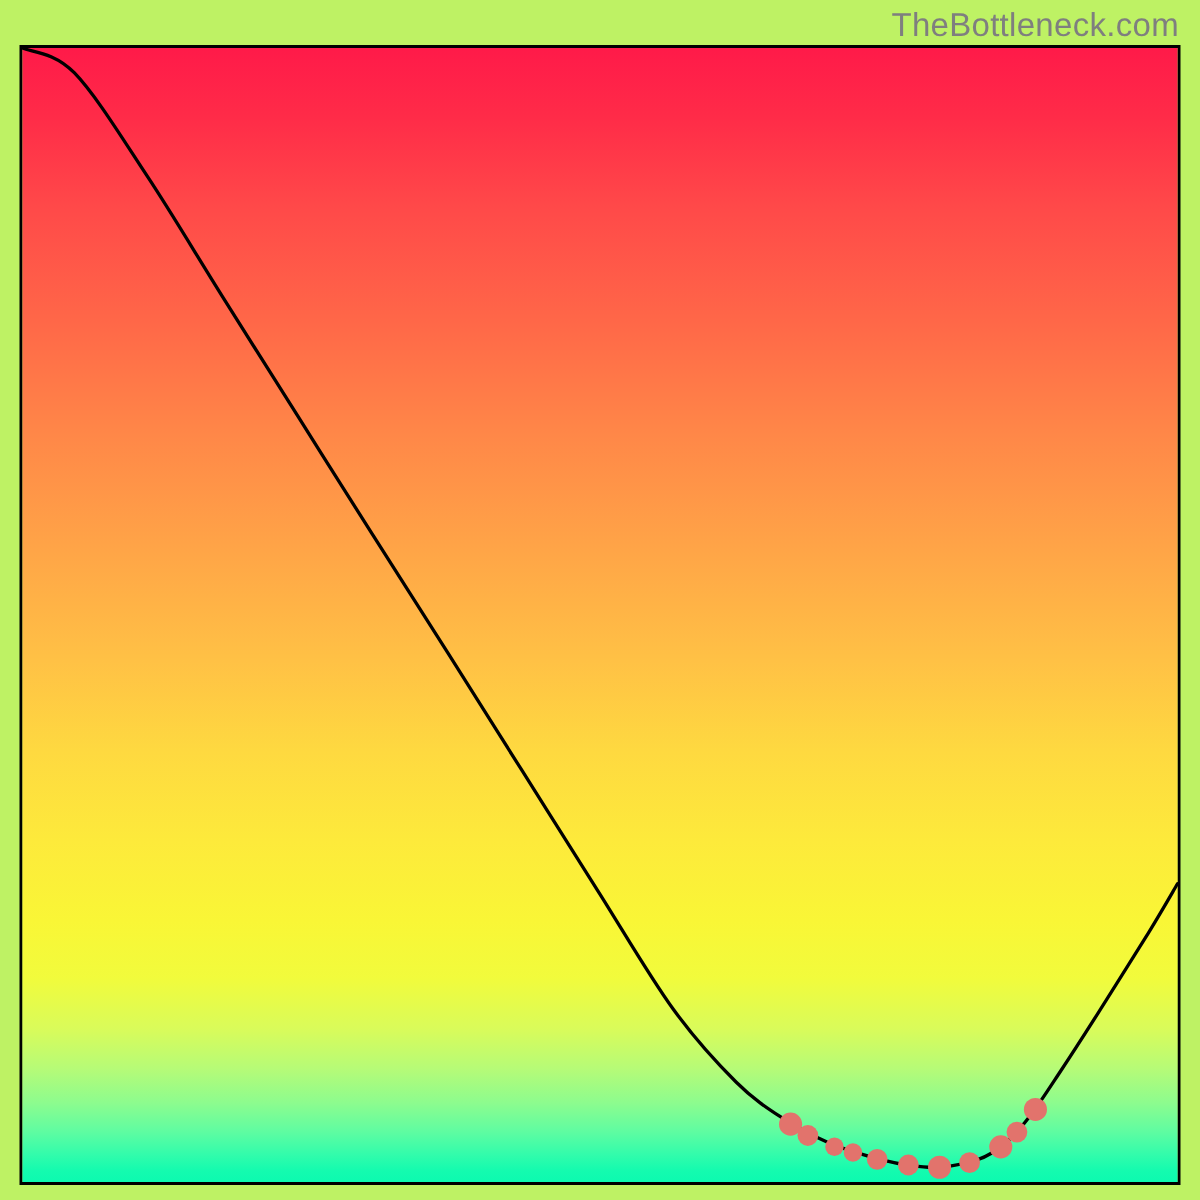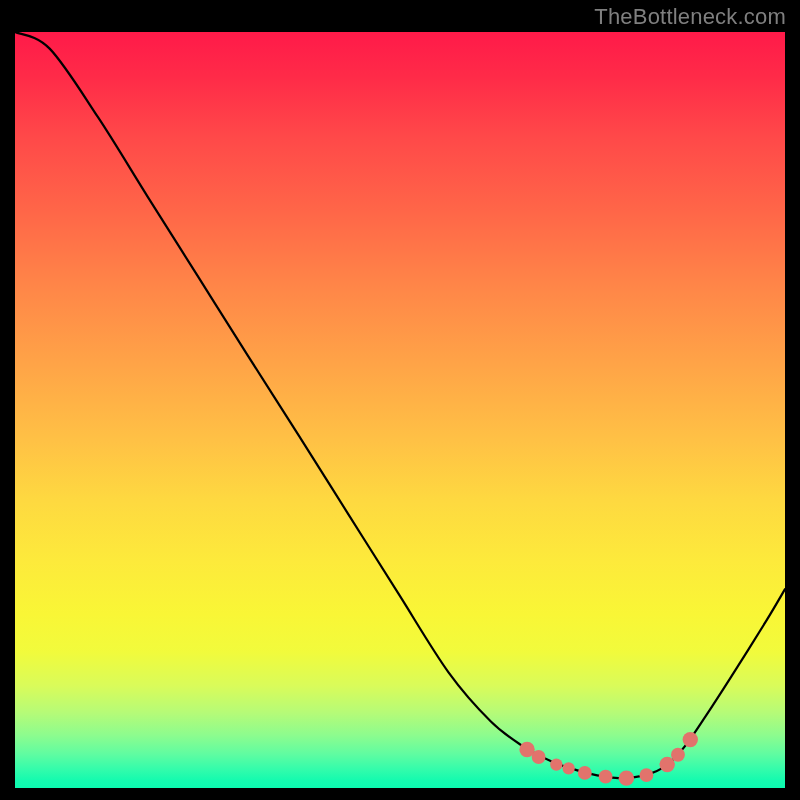--- a/index.html
+++ b/index.html
@@ -7,21 +7,21 @@
     padding: 0;
     width: 800px;
     height: 800px;
     background: #ffffff;
     font-family: Arial, Helvetica, sans-serif;
   }
   .outer {
     position: relative;
     width: 800px;
     height: 800px;
-    background: #000000;
+    background: #bef264;
   }
   .attribution {
     position: absolute;
     top: 4px;
     right: 14px;
     font-size: 22px;
     font-weight: 500;
     color: #7f7f7f;
     letter-spacing: 0.2px;
     font-family: Arial, Helvetica, sans-serif;

